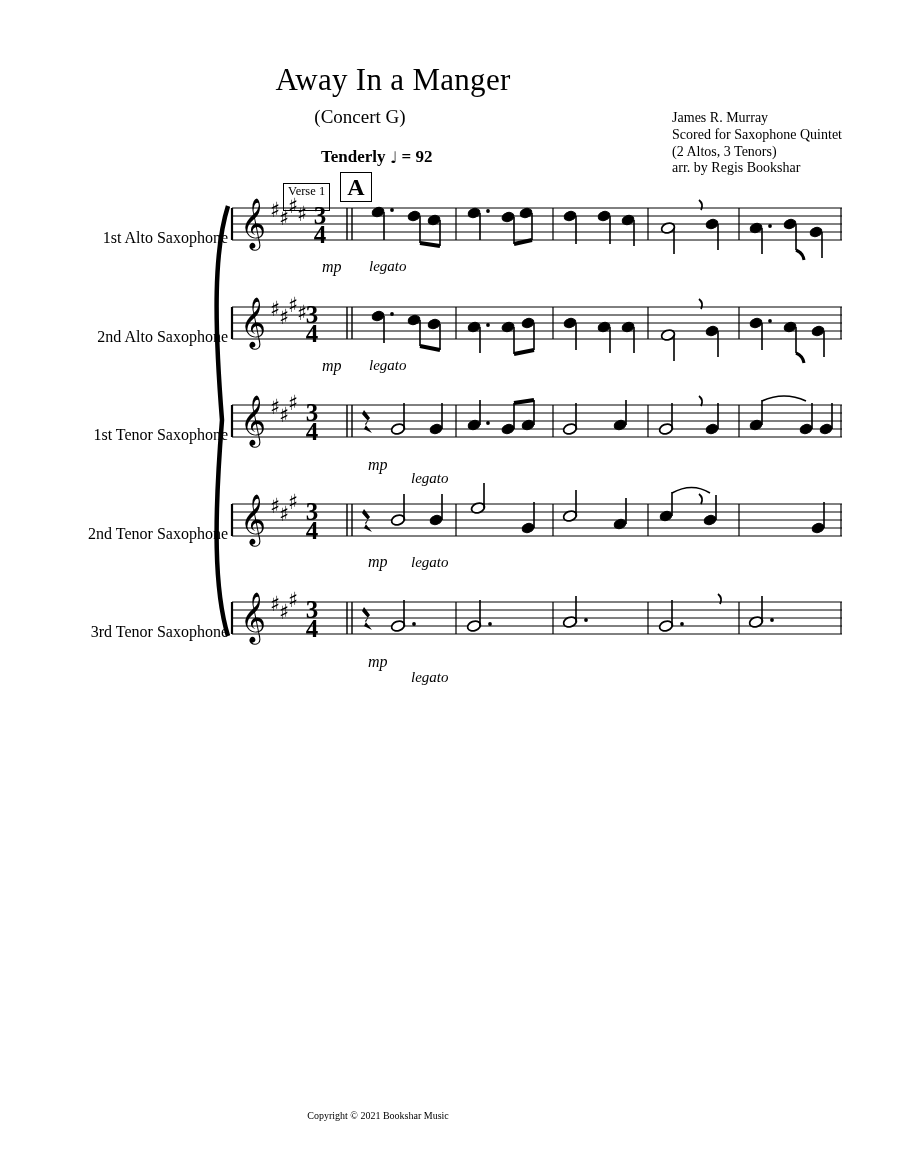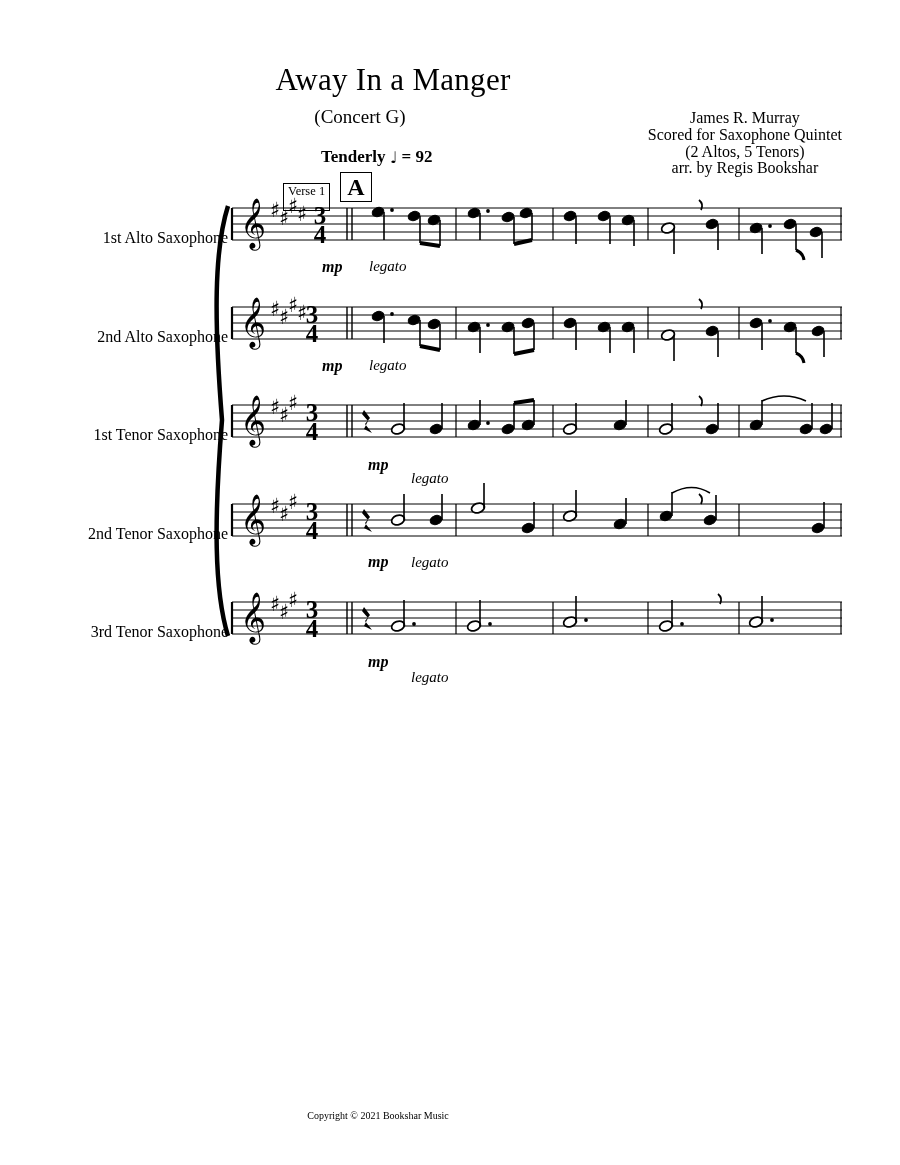--- a/index.html
+++ b/index.html
@@ -36,22 +36,22 @@
     top: 106px;
     left: 0;
     width: 720px;
     text-align: center;
     font-size: 19px;
   }
   .credits {
     position: absolute;
     top: 110px;
     right: 58px;
-    text-align: center;
-    font-size: 16px;
+    text-align: left;
+    font-size: 14px;
     line-height: 16.8px;
   }
 
   
   .tempo {
     position: absolute;
     top: 147px;
     left: 273px;
     font-size: 17px;
     font-weight: bold;
@@ -109,21 +109,21 @@
     position: absolute;
     left: 0;
     width: 228px;
   }
 
   .dyn {
     position: absolute;
     font-style: italic;
     font-family: "Liberation Serif", serif;
     font-size: 16px;
-    font-weight: bold;
+    font-weight: normal;
   }
   .expr {
     position: absolute;
     font-style: italic;
     font-size: 15px;
   }
 
   .copyright {
     position: absolute;
     top: 1110px;
@@ -137,21 +137,21 @@
 <body>
 
 <div class="page">
 
   <div class="title">Away In a Manger</div>
   <div class="subtitle">(Concert G)</div>
 
   <div class="credits">
     <div>James R. Murray</div>
     <div>Scored for Saxophone Quintet</div>
-    <div>(2 Altos, 5 Tenors)</div>
+    <div>(2 Altos, 3 Tenors)</div>
     <div>arr. by Regis Bookshar</div>
   </div>
 
   <div class="tempo">
     <span>Tenderly</span>
     <span class="notegl">♩</span>
     <span>= 92</span>
   </div>
 
   <div class="verse-box">Verse 1</div>

